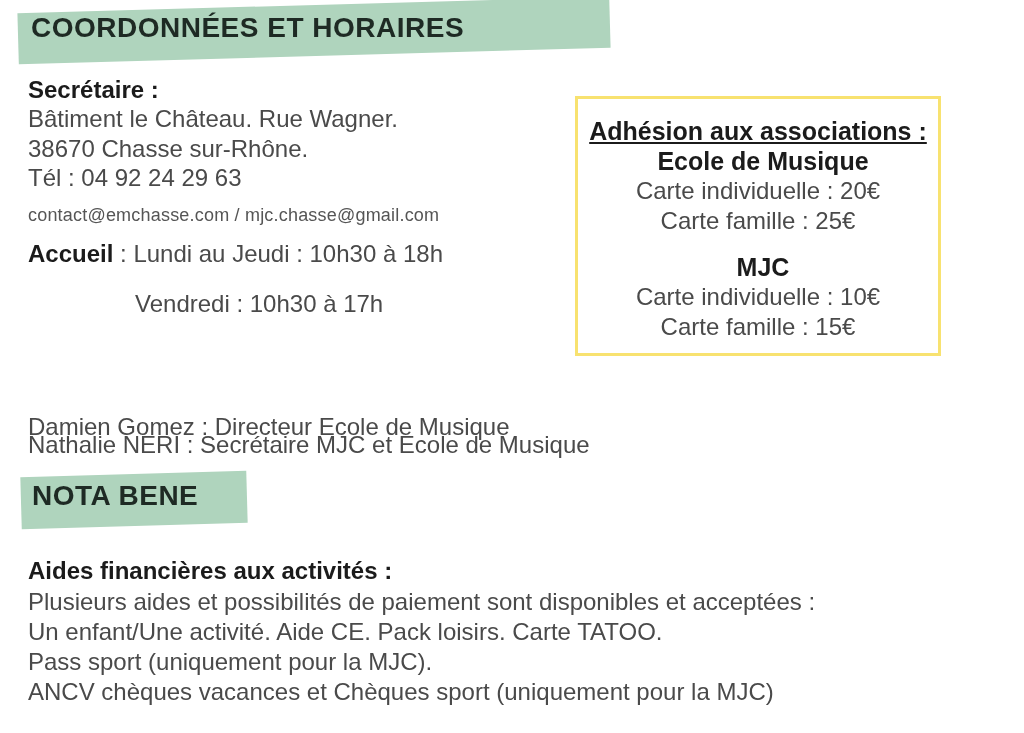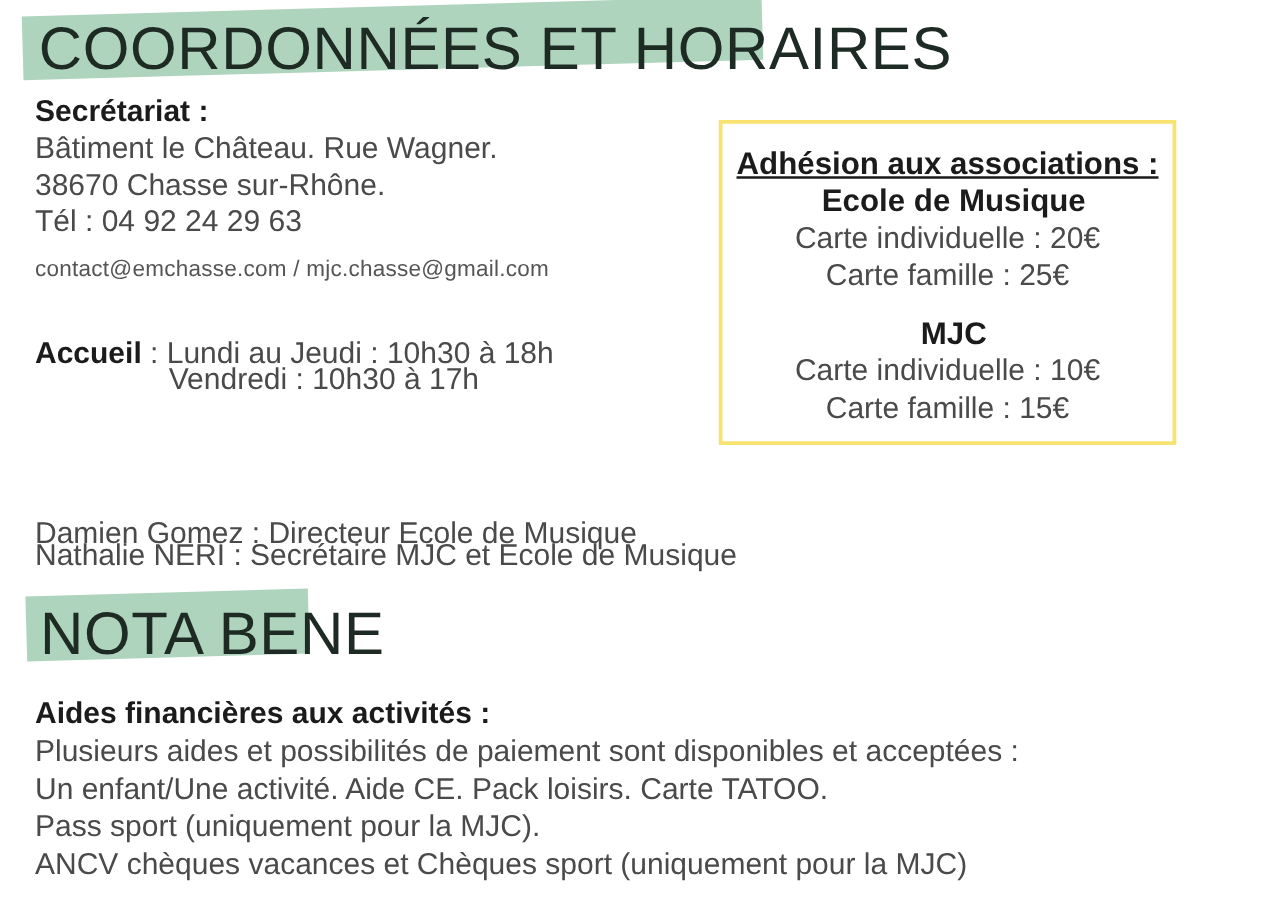--- a/index.html
+++ b/index.html
@@ -15,22 +15,22 @@
   .band {
     position: absolute;
     background: #afd4bd;
     z-index: 0;
   }
   .band1 { left: 18px; top: 5px; width: 592px; height: 51px; transform: rotate(-1.6deg); }
   .band2 { left: 21px; top: 474px; width: 226px; height: 52px; transform: rotate(-1.6deg); }
   .headline {
     position: absolute;
     z-index: 1;
-    font-size: 48px;
-    font-weight: 400;
+    font-size: 28px;
+    font-weight: 700;
     letter-spacing: 0.5px;
     color: #1e2a24;
     white-space: nowrap;
   }
   .headline1 { left: 31px; top: 12px; }
   .headline2 { left: 32px; top: 480px; }
   .line {
     position: absolute;
     left: 28px;
     font-size: 24px;
@@ -70,27 +70,27 @@
   .group2 { margin-top: 16px; }
 </style>
 </head>
 <body>
 
 <div class="page">
 
   <div class="band band1"></div>
   <div class="headline headline1">COORDONNÉES ET HORAIRES</div>
 
-  <div class="line bold-line" style="top:76px;">Secrétariat :</div>
+  <div class="line bold-line" style="top:76px;">Secrétaire :</div>
   <div class="line" style="top:105px;">Bâtiment le Château. Rue Wagner.</div>
   <div class="line" style="top:135px;">38670 Chasse sur-Rhône.</div>
   <div class="line" style="top:164px;">Tél : 04 92 24 29 63</div>
   <div class="line email-line" style="top:201px;">contact@emchasse.com / mjc.chasse@gmail.com</div>
 
-  <div class="line" style="top:269px;text-align:center;">
+  <div class="line" style="top:240px;text-align:center;">
     <span class="inline-label">Accueil</span><span> : Lundi au Jeudi : 10h30 à 18h</span>
   </div>
   <div class="line" style="top:290px; left:135px;">Vendredi : 10h30 à 17h</div>
 
   <div class="line" style="top:383px;margin-top:48px;">Nathalie NERI : Secrétaire MJC et Ecole de Musique</div>
   <div class="line" style="top:413px;">Damien Gomez : Directeur Ecole de Musique</div>
 
   <div class="adhesion-box">
     <div class="box-title">Adhésion aux associations :</div>
     <div>

